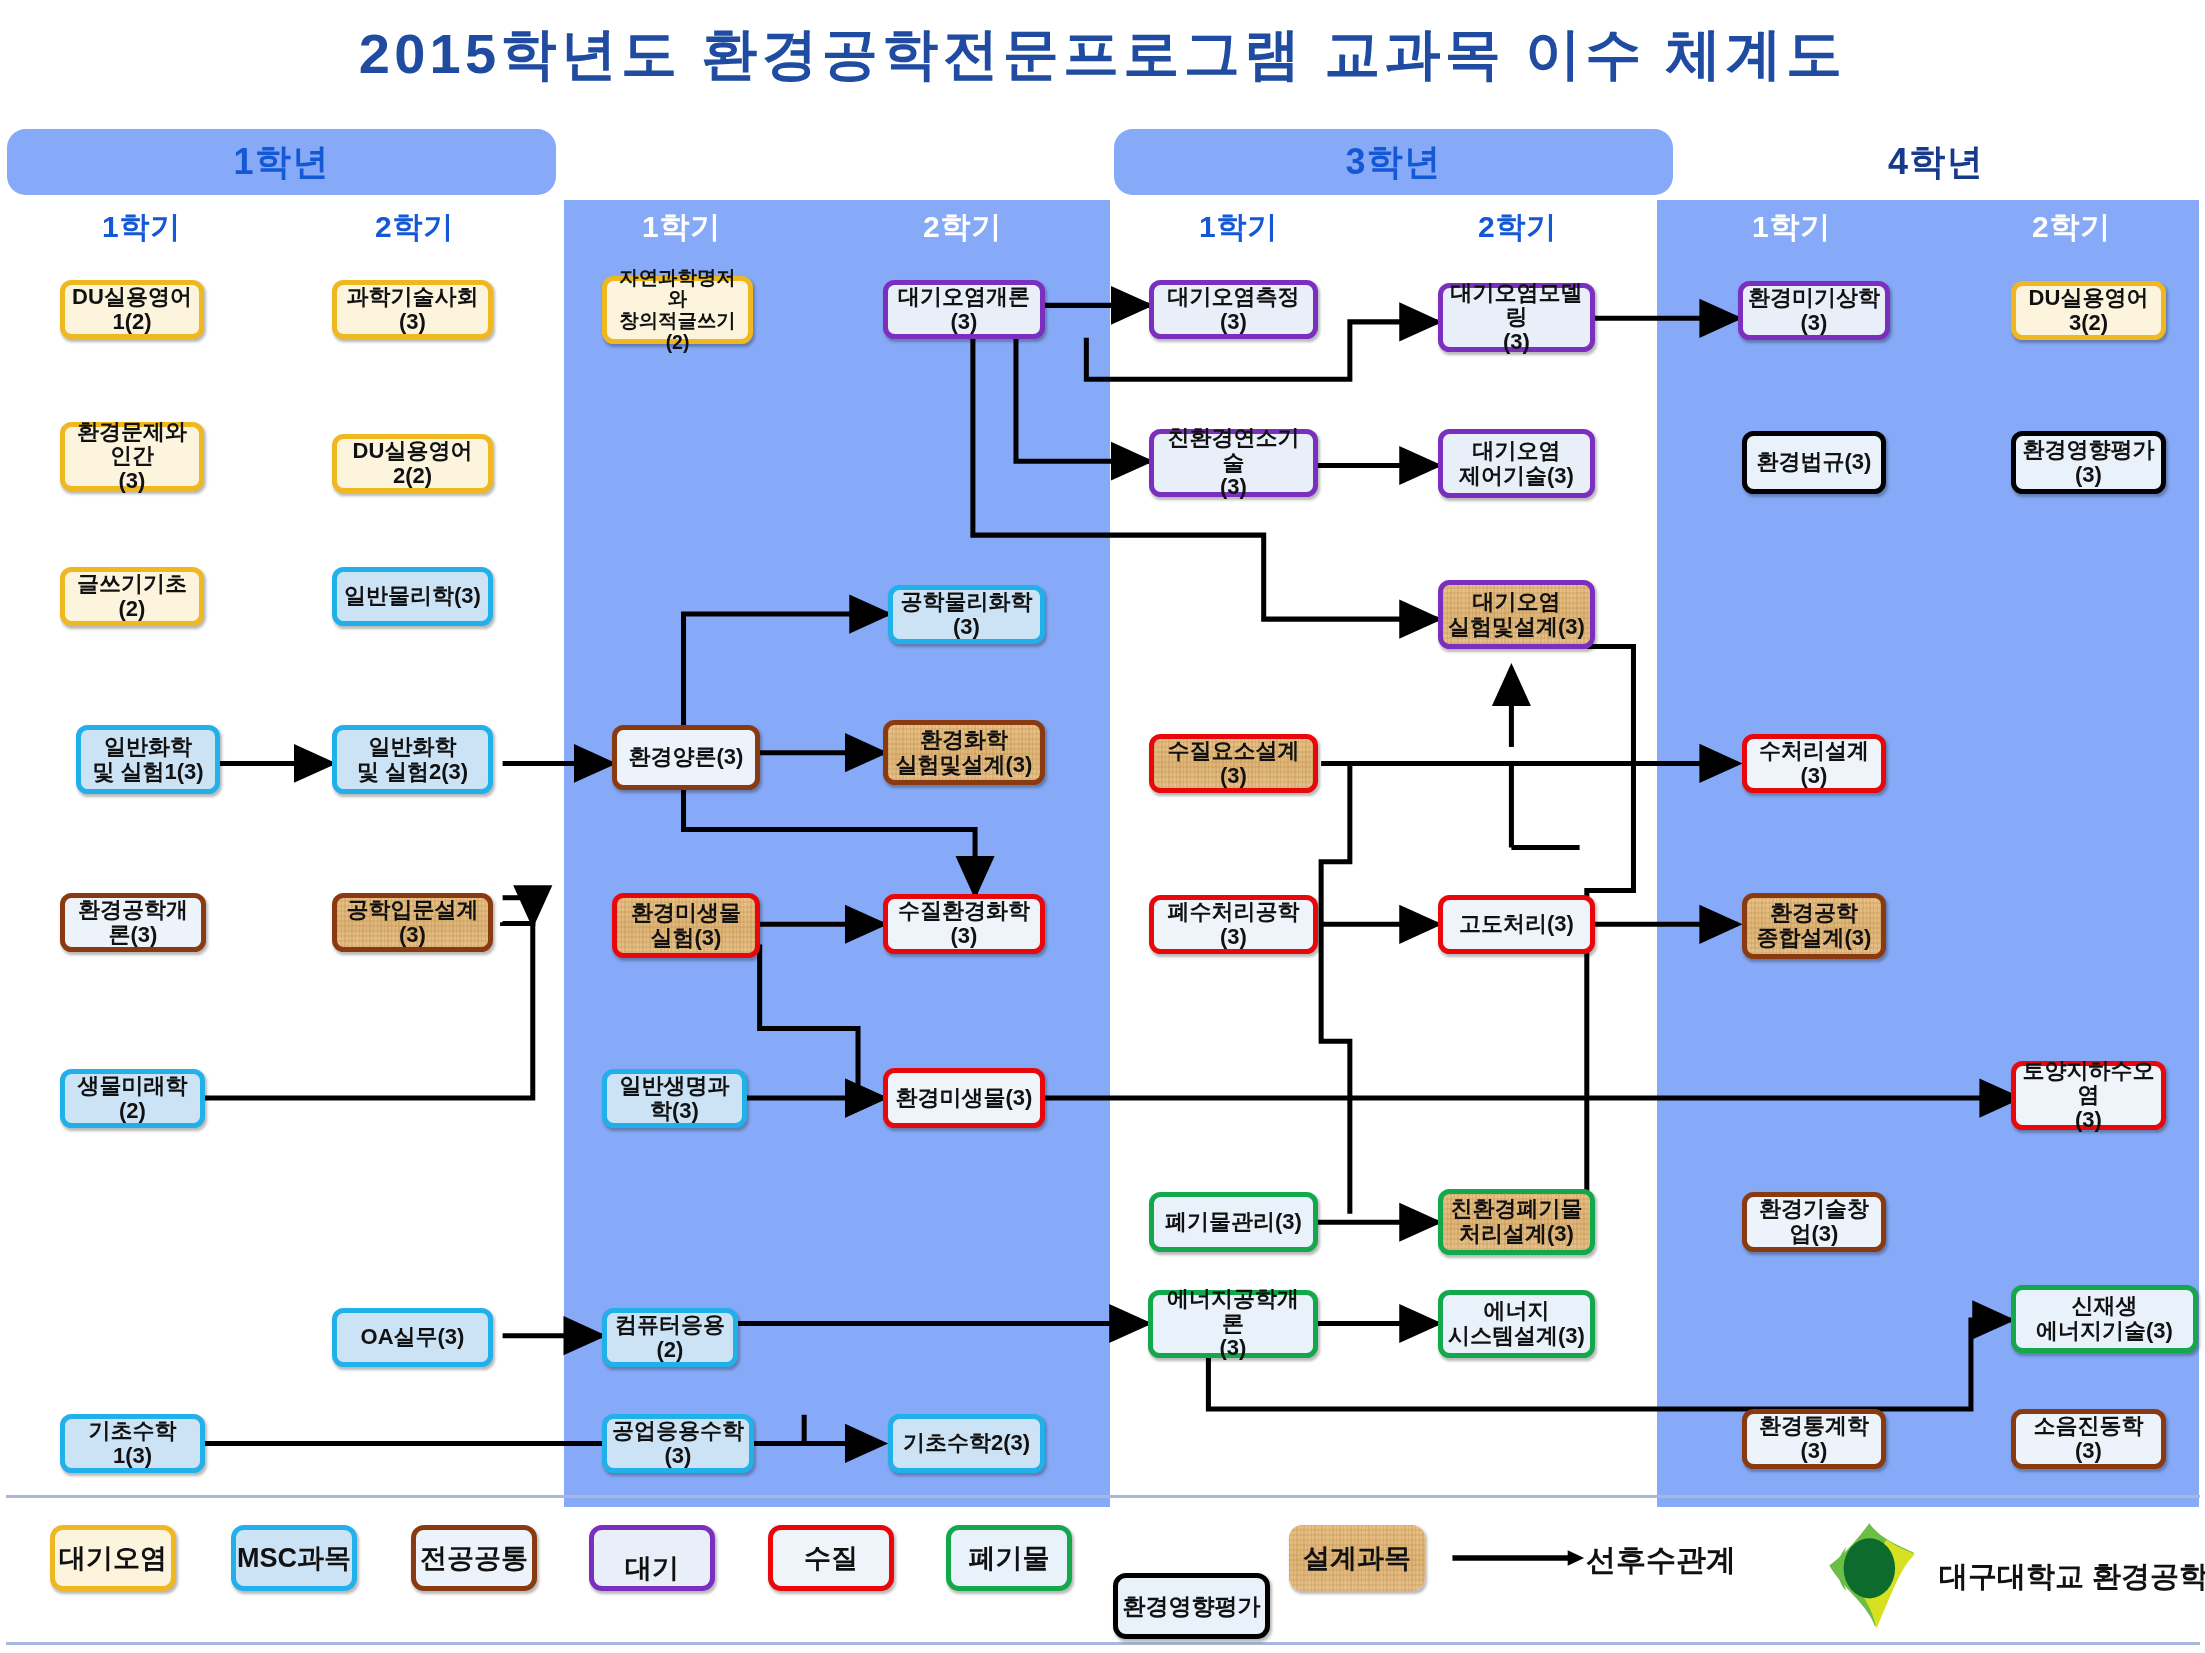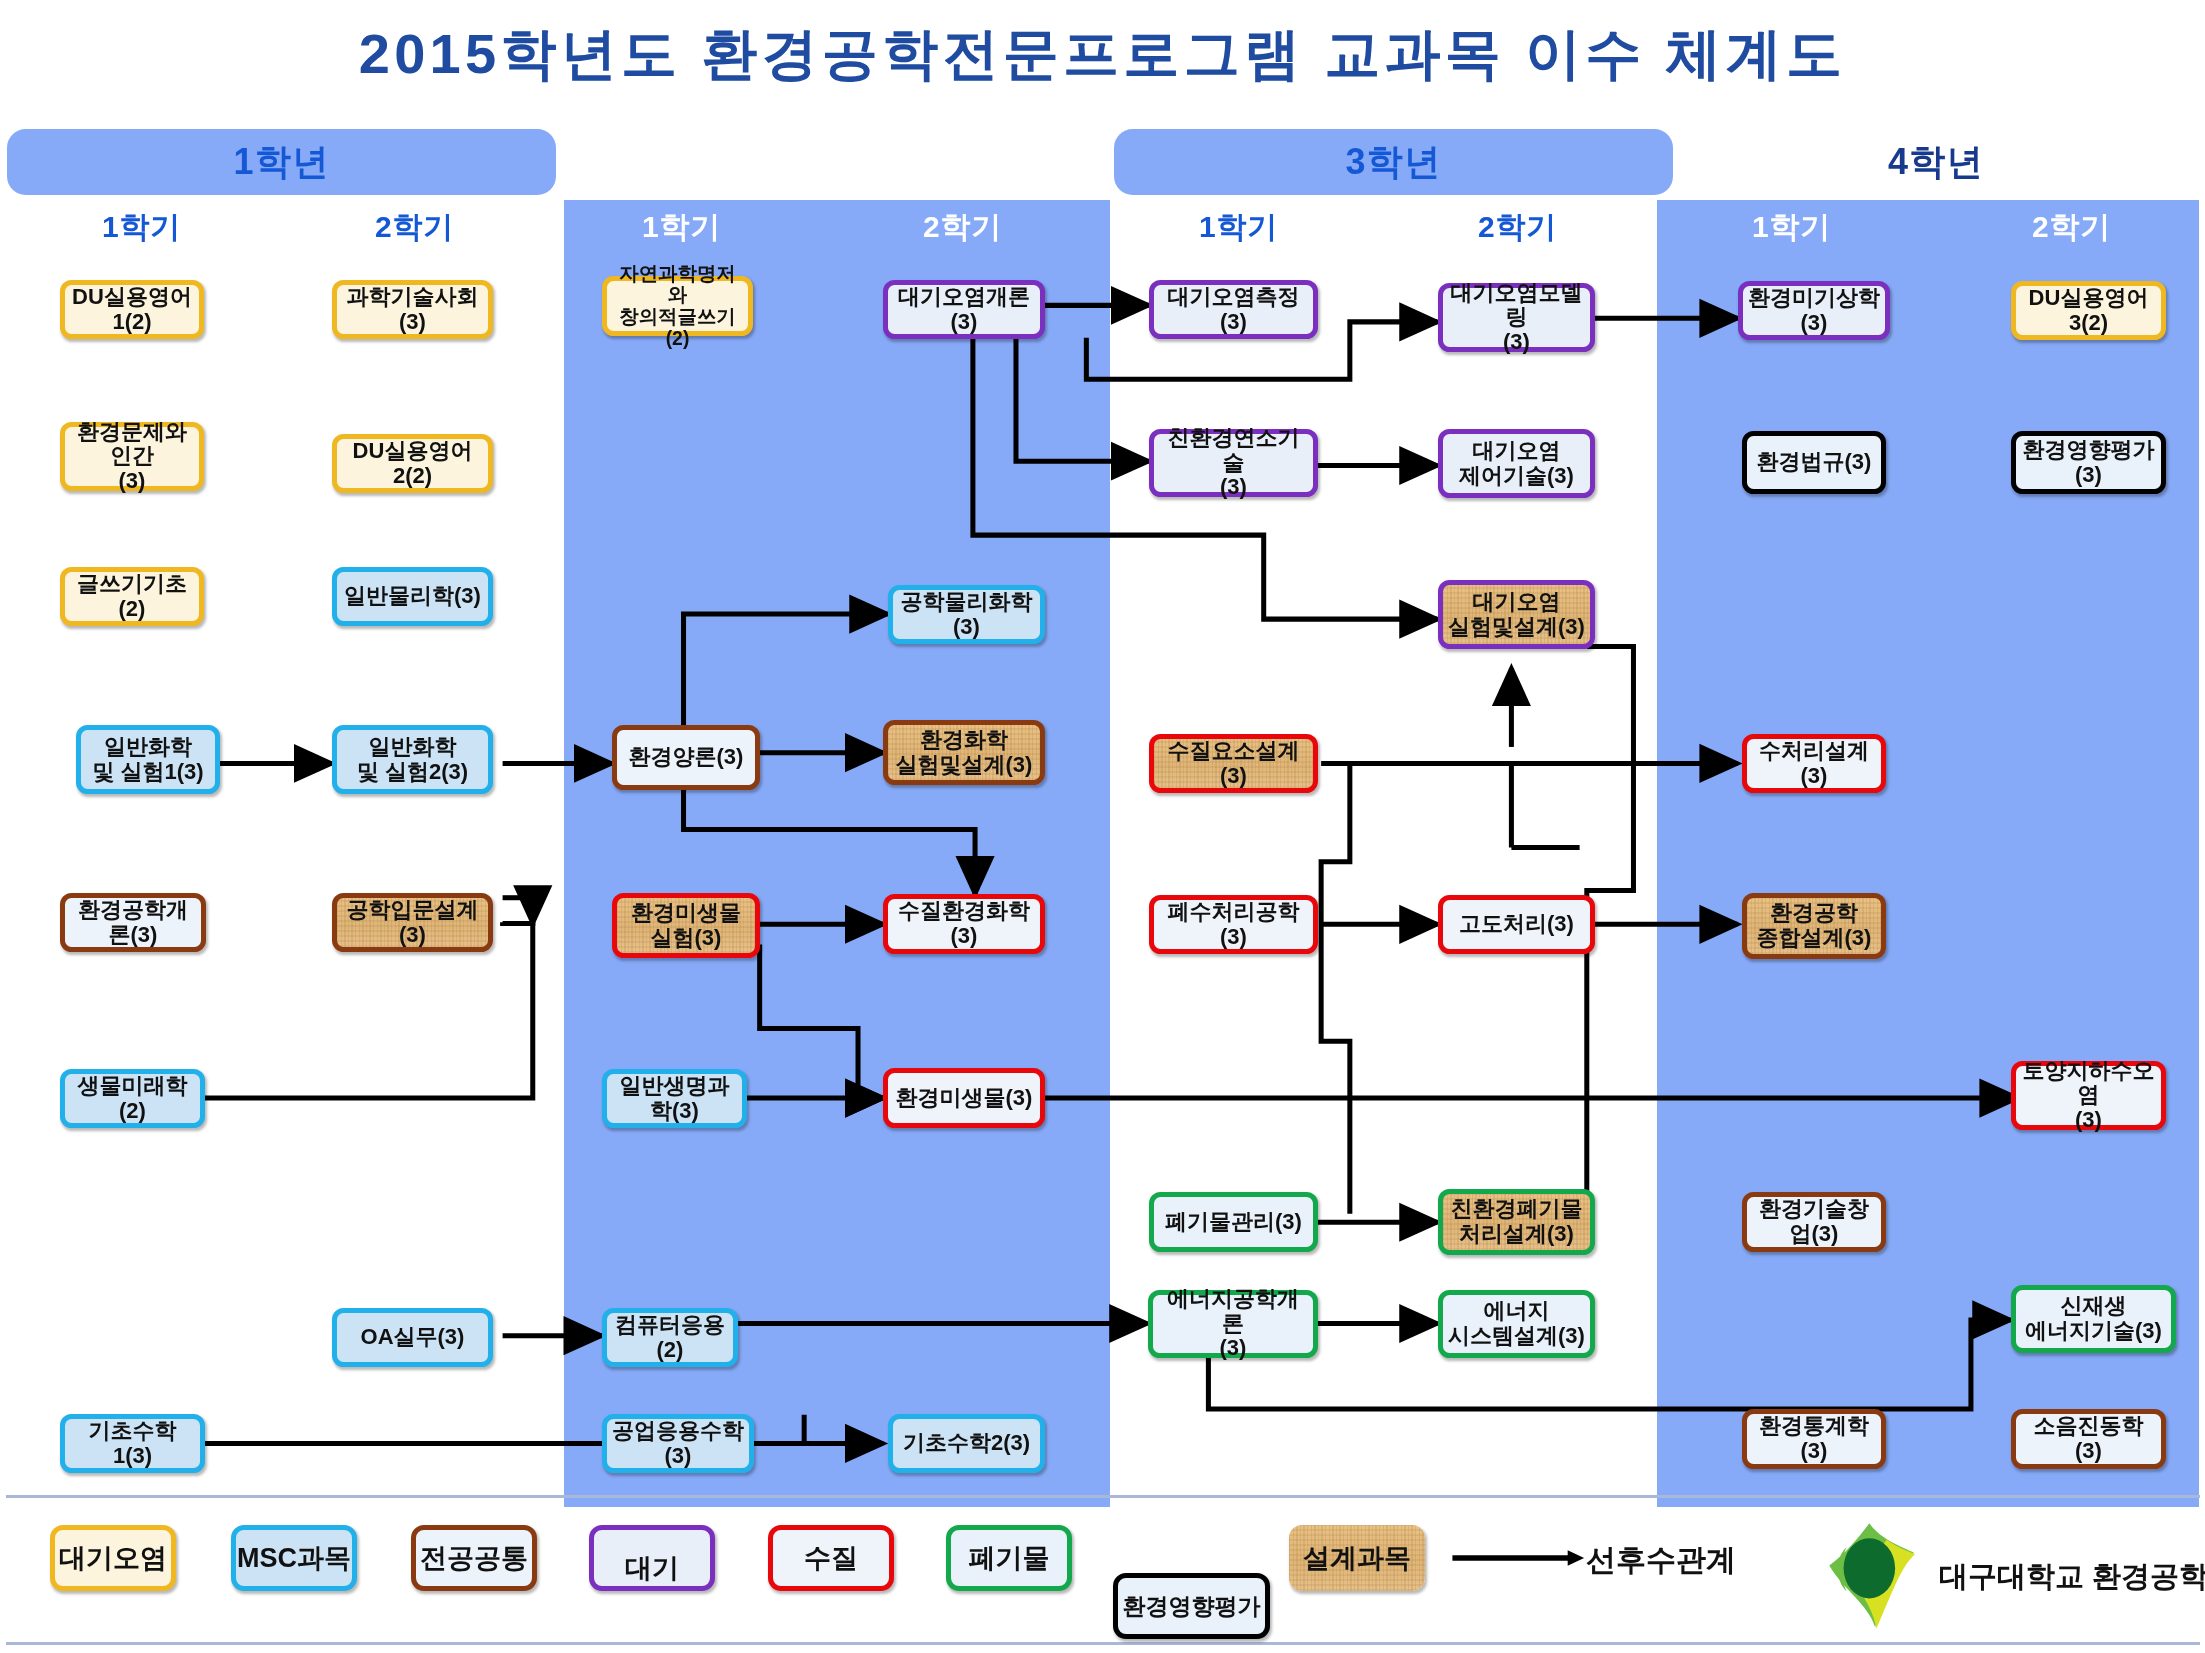--- a/index.html
+++ b/index.html
@@ -199,21 +199,21 @@
   <div class="box cat-msc" style="left:60px;top:1414px;width:145px;height:59px;"><span>기초수학1(3)</span></div>
 
   <div class="box cat-liberal" style="left:332px;top:280px;width:161px;height:59px;"><span>과학기술사회(3)</span></div>
   <div class="box cat-liberal" style="left:332px;top:434px;width:161px;height:59px;"><span>DU실용영어2(2)</span></div>
   <div class="box cat-msc" style="left:332px;top:567px;width:161px;height:59px;"><span>일반물리학(3)</span></div>
   <div class="box cat-msc" style="left:332px;top:725px;width:161px;height:69px;"><span>일반화학
 및  실험2(3)</span></div>
   <div class="box cat-common design" style="left:332px;top:893px;width:161px;height:59px;"><span>공학입문설계(3)</span></div>
   <div class="box cat-msc" style="left:332px;top:1308px;width:161px;height:59px;"><span>OA실무(3)</span></div>
 
-  <div class="box cat-liberal" style="left:602px;top:276px;width:151px;height:60px;font-size:19.4px;"><span>자연과학명저와
+  <div class="box cat-liberal" style="left:602px;top:276px;width:151px;height:68px;font-size:19.4px;"><span>자연과학명저와
 창의적글쓰기(2)</span></div>
   <div class="box cat-common" style="left:612px;top:725px;width:148px;height:65px;"><span>환경양론(3)</span></div>
   <div class="box cat-water design" style="left:612px;top:893px;width:148px;height:65px;"><span>환경미생물
 실험(3)</span></div>
   <div class="box cat-msc" style="left:602px;top:1069px;width:145px;height:59px;"><span>일반생명과학(3)</span></div>
   <div class="box cat-msc" style="left:602px;top:1308px;width:136px;height:59px;"><span>컴퓨터응용(2)</span></div>
   <div class="box cat-msc" style="left:602px;top:1414px;width:152px;height:59px;"><span>공업응용수학(3)</span></div>
 
   <div class="box cat-air" style="left:883px;top:280px;width:162px;height:59px;"><span>대기오염개론(3)</span></div>
   <div class="box cat-msc" style="left:888px;top:585px;width:157px;height:59px;"><span>공학물리화학(3)</span></div>
@@ -249,21 +249,21 @@
   <div class="box cat-water" style="left:1742px;top:734px;width:144px;height:59px;"><span>수처리설계(3)</span></div>
   <div class="box cat-common design" style="left:1742px;top:893px;width:144px;height:66px;"><span>환경공학
 종합설계(3)</span></div>
   <div class="box cat-common" style="left:1742px;top:1192px;width:144px;height:60px;"><span>환경기술창업(3)</span></div>
   <div class="box cat-common" style="left:1742px;top:1409px;width:144px;height:60px;"><span>환경통계학(3)</span></div>
 
   <div class="box cat-liberal" style="left:2011px;top:281px;width:155px;height:59px;"><span>DU실용영어3(2)</span></div>
   <div class="box cat-eia" style="left:2011px;top:431px;width:155px;height:63px;"><span>환경영향평가(3)</span></div>
   <div class="box cat-water" style="left:2011px;top:1061px;width:155px;height:69px;"><span>토양지하수오염
 (3)</span></div>
-  <div class="box cat-waste" style="left:2011px;top:1285px;width:165px;height:68px;text-align:center;"><span>신재생
+  <div class="box cat-waste" style="left:2011px;top:1285px;width:187px;height:68px;text-align:center;"><span>신재생
 에너지기술(3)</span></div>
   <div class="box cat-common" style="left:2011px;top:1409px;width:155px;height:60px;"><span>소음진동학(3)</span></div>
 
   <div class="legend-sep"></div>
   <div class="legend-sep2"></div>
 
   <div class="legend-box cat-liberal" style="left:50px;top:1525px;width:126px;">
     <span>대기오염</span>
     </div>
   <div class="legend-box cat-msc" style="left:231px;top:1525px;width:126px;">

